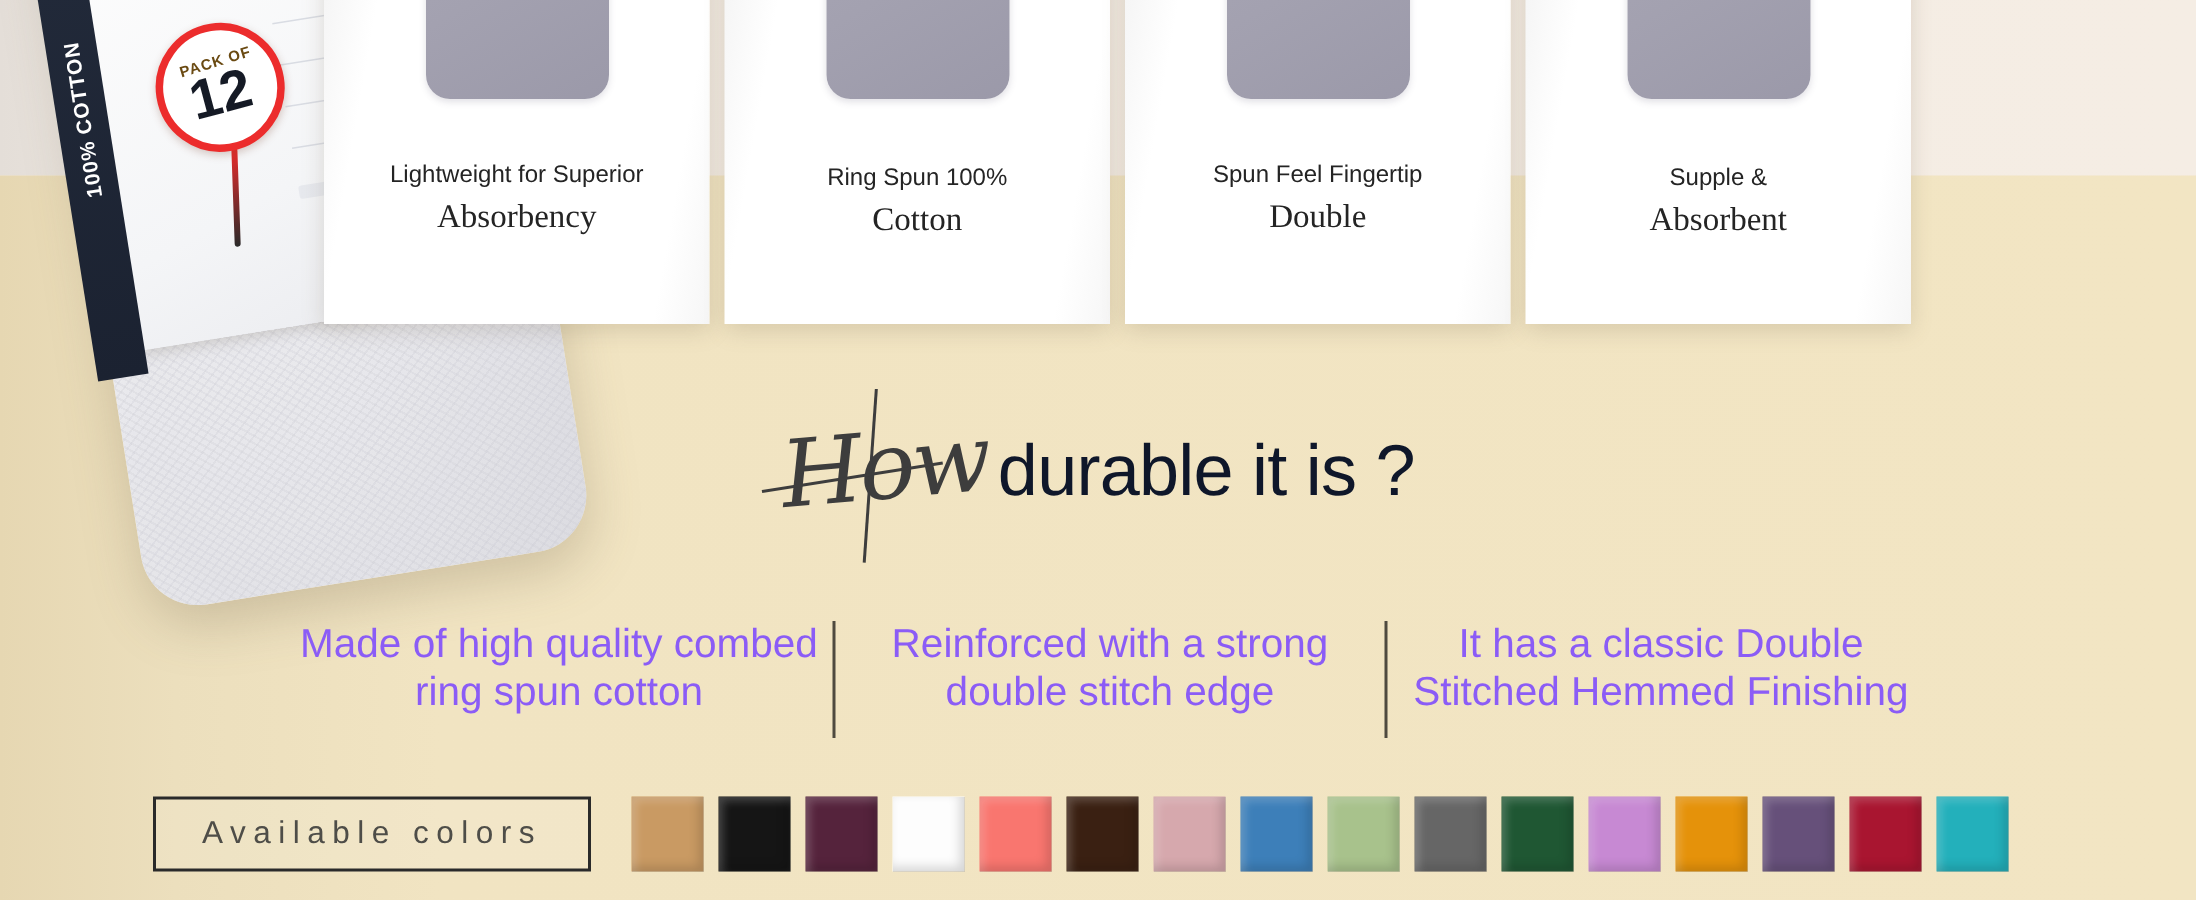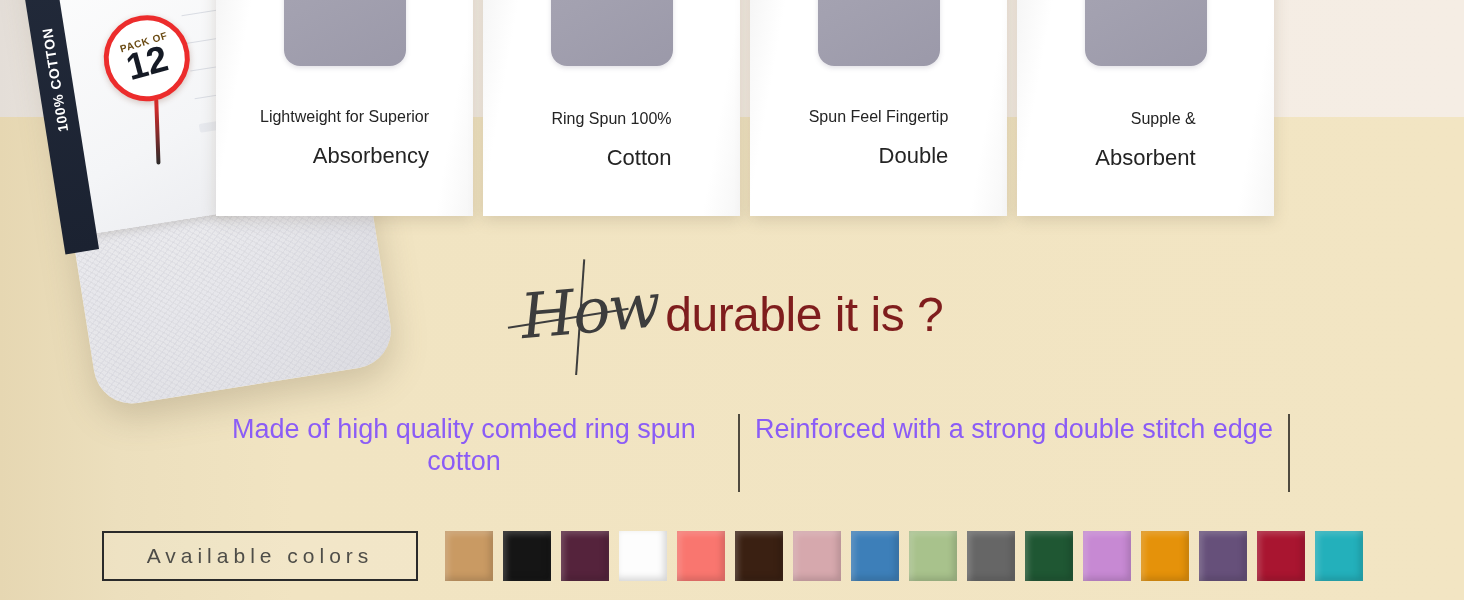--- a/index.html
+++ b/index.html
@@ -104,25 +104,25 @@
   }
   .icon-tile{
     width:122px; height:190px; margin-top:-6px;
     background:linear-gradient(150deg,#aba9b7 0%,#a3a1b0 55%,#9b99a9 100%);
     border-radius:0 0 16px 16px;
     display:flex; align-items:center; justify-content:center;
     box-shadow:0 2px 5px rgba(90,85,110,.18);
   }
   .icon-tile svg{ width:84px; height:84px; display:block; }
   .card-text{
-    margin-top:42px; text-align:right; color:#242424;
+    margin-top:42px; text-align:center; color:#242424;
     line-height:1.14;
   }
   .card-text .l1{ font-size:16px; font-weight:400; display:block; }
-  .card-text .l2{ font-size:22px; font-weight:400; display:block; margin-top:17px;}
+  .card-text .l2{ font-size:22px; font-weight:400; display:block; margin-top:5px;font-family:Liberation Serif, serif;}
   .card:nth-child(2) .card-text,
   .card:nth-child(4) .card-text{ margin-top:44px; }
 
   
   .heading{
     position:absolute; left:0; top:278px; width:1464px;
     display:flex; align-items:center; justify-content:center;
   }
   .script-how{
     font-family:"DejaVu Serif", serif;
@@ -135,21 +135,21 @@
     content:""; position:absolute; left:-14px; top:56%;
     width:122px; height:1.6px; background:#3d3d3d;
     transform:rotate(-4deg);
   }
   .script-how::before{
     content:""; position:absolute; left:58px; top:-16px;
     width:1.6px; height:116px; background:#3d3d3d;
     transform:rotate(9deg);
   }
   .heading-rest{
-    font-size:48px; color:#7f1d1d; letter-spacing:-.5px;
+    font-size:48px; color:#0f172a; letter-spacing:-.5px;
   }
 
   
   .features{
     position:absolute; left:190px; top:414px; width:1100px;
     display:flex; align-items:flex-start;
   }
   .feature{
     flex:1; text-align:center; color:#8b5cf6;
     font-size:27px; line-height:1.18; padding:0 10px;
@@ -157,21 +157,21 @@
   .vdivider{
     width:2px; height:78px; background:#4f4a3f; flex:0 0 2px;
     align-self:center;
   }
 
   
   .colors-row{
     position:absolute; left:102px; top:531px; display:flex; align-items:center;
   }
   .colors-label{
-    width:316px; height:50px; border:2px solid #2a2a2a;
+    width:292px; height:50px; border:2px solid #2a2a2a;
     background:rgba(255,255,255,.10);
     display:flex; align-items:center; justify-content:center;
     font-size:21px; color:#4e4d48; letter-spacing:5px;
   }
   .swatches{ display:flex; margin-left:27px; gap:10px; }
   .swatch{
     width:48px; height:50px;
     box-shadow:inset -3px -3px 7px rgba(0,0,0,.16), inset 3px 3px 6px rgba(255,255,255,.22);
   }
 </style>
@@ -267,20 +267,21 @@
 <div class="heading">
   <span class="script-how">How</span>
   <span class="heading-rest">durable it is ?</span>
 </div>
 
 <div class="features">
   <div class="feature">Made of high quality combed ring spun cotton</div>
   <div class="vdivider"></div>
   <div class="feature">Reinforced with a strong double stitch edge</div>
   <div class="vdivider"></div>
+  <div class="feature">It has a classic Double Stitched Hemmed Finishing</div>
 </div>
 
 <div class="colors-row">
   <div class="colors-label">Available colors</div>
   <div class="swatches">
     <div class="swatch" style="background: rgb(201, 154, 99);"></div>
     <div class="swatch" style="background: rgb(21, 21, 21);"></div>
     <div class="swatch" style="background: rgb(85, 35, 60);"></div>
     <div class="swatch" style="background: rgb(253, 253, 253);"></div>
     <div class="swatch" style="background: rgb(249, 118, 111);"></div>

